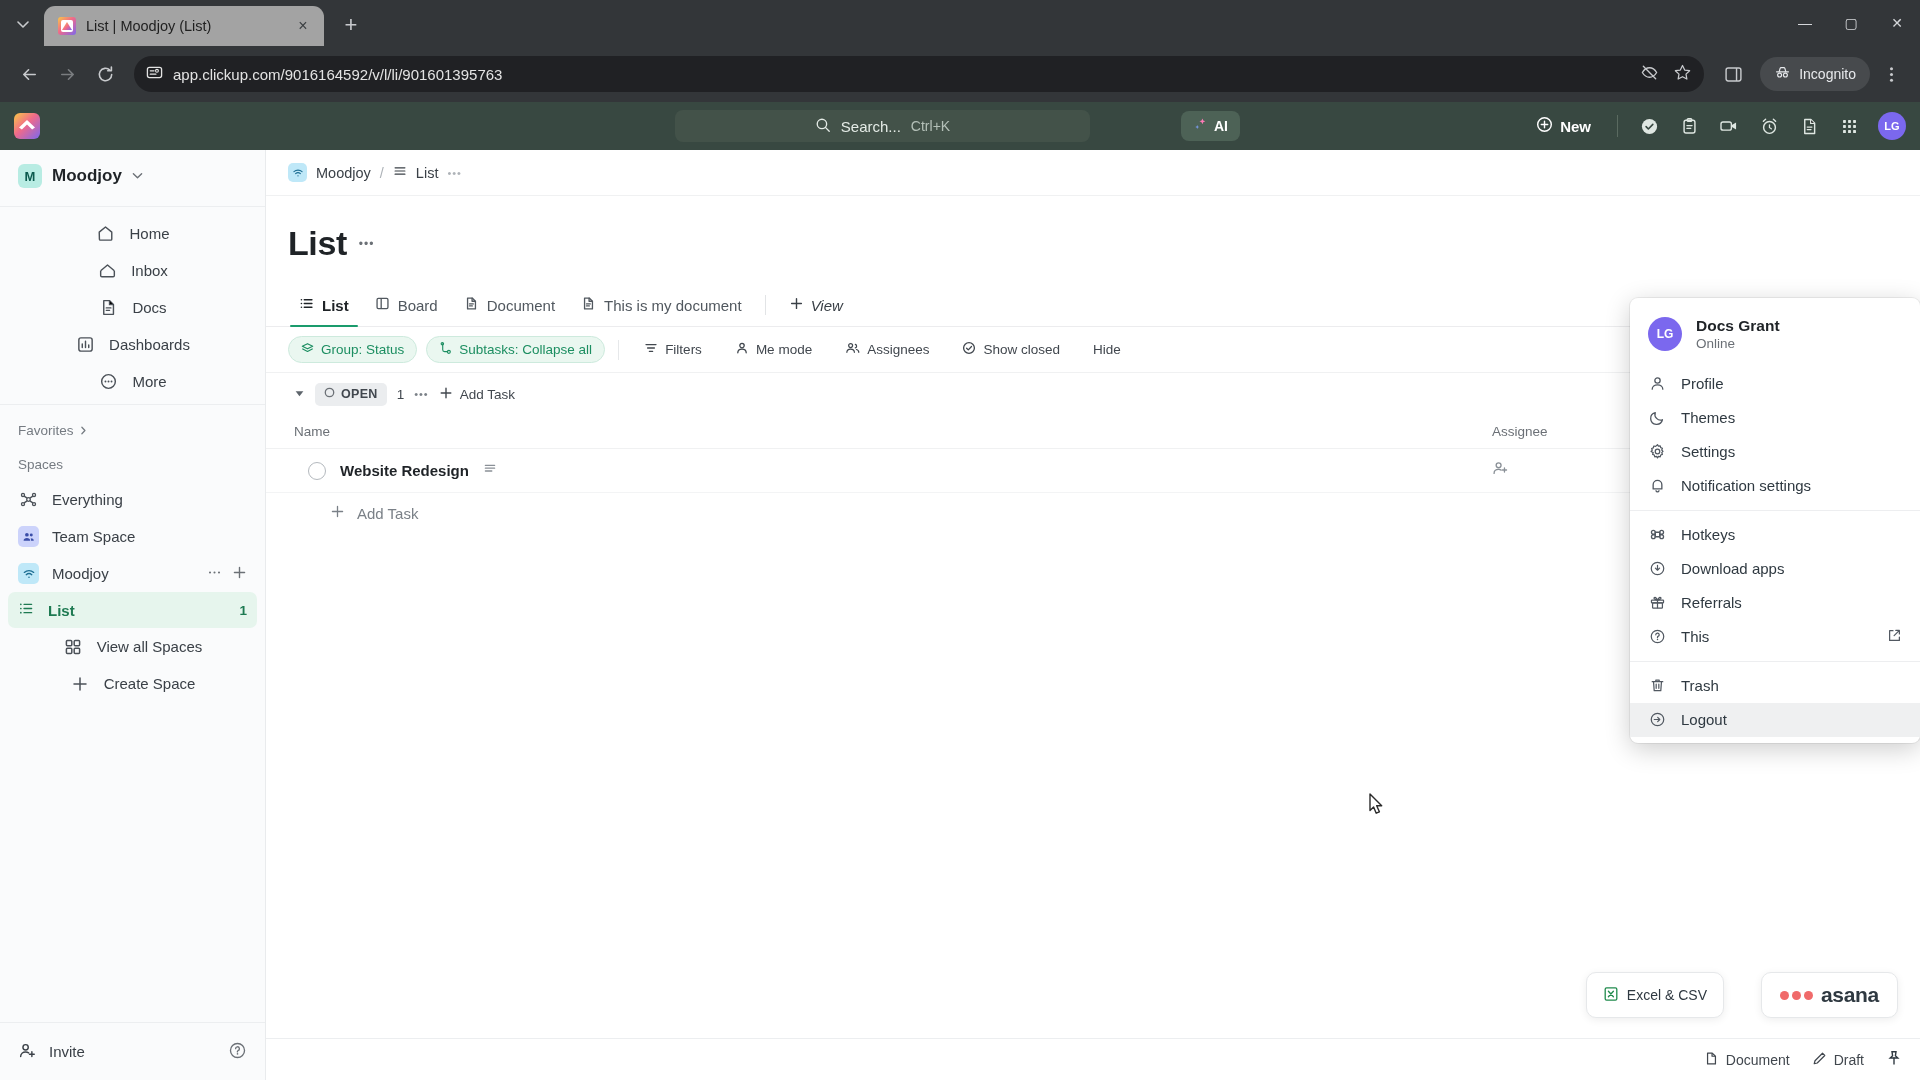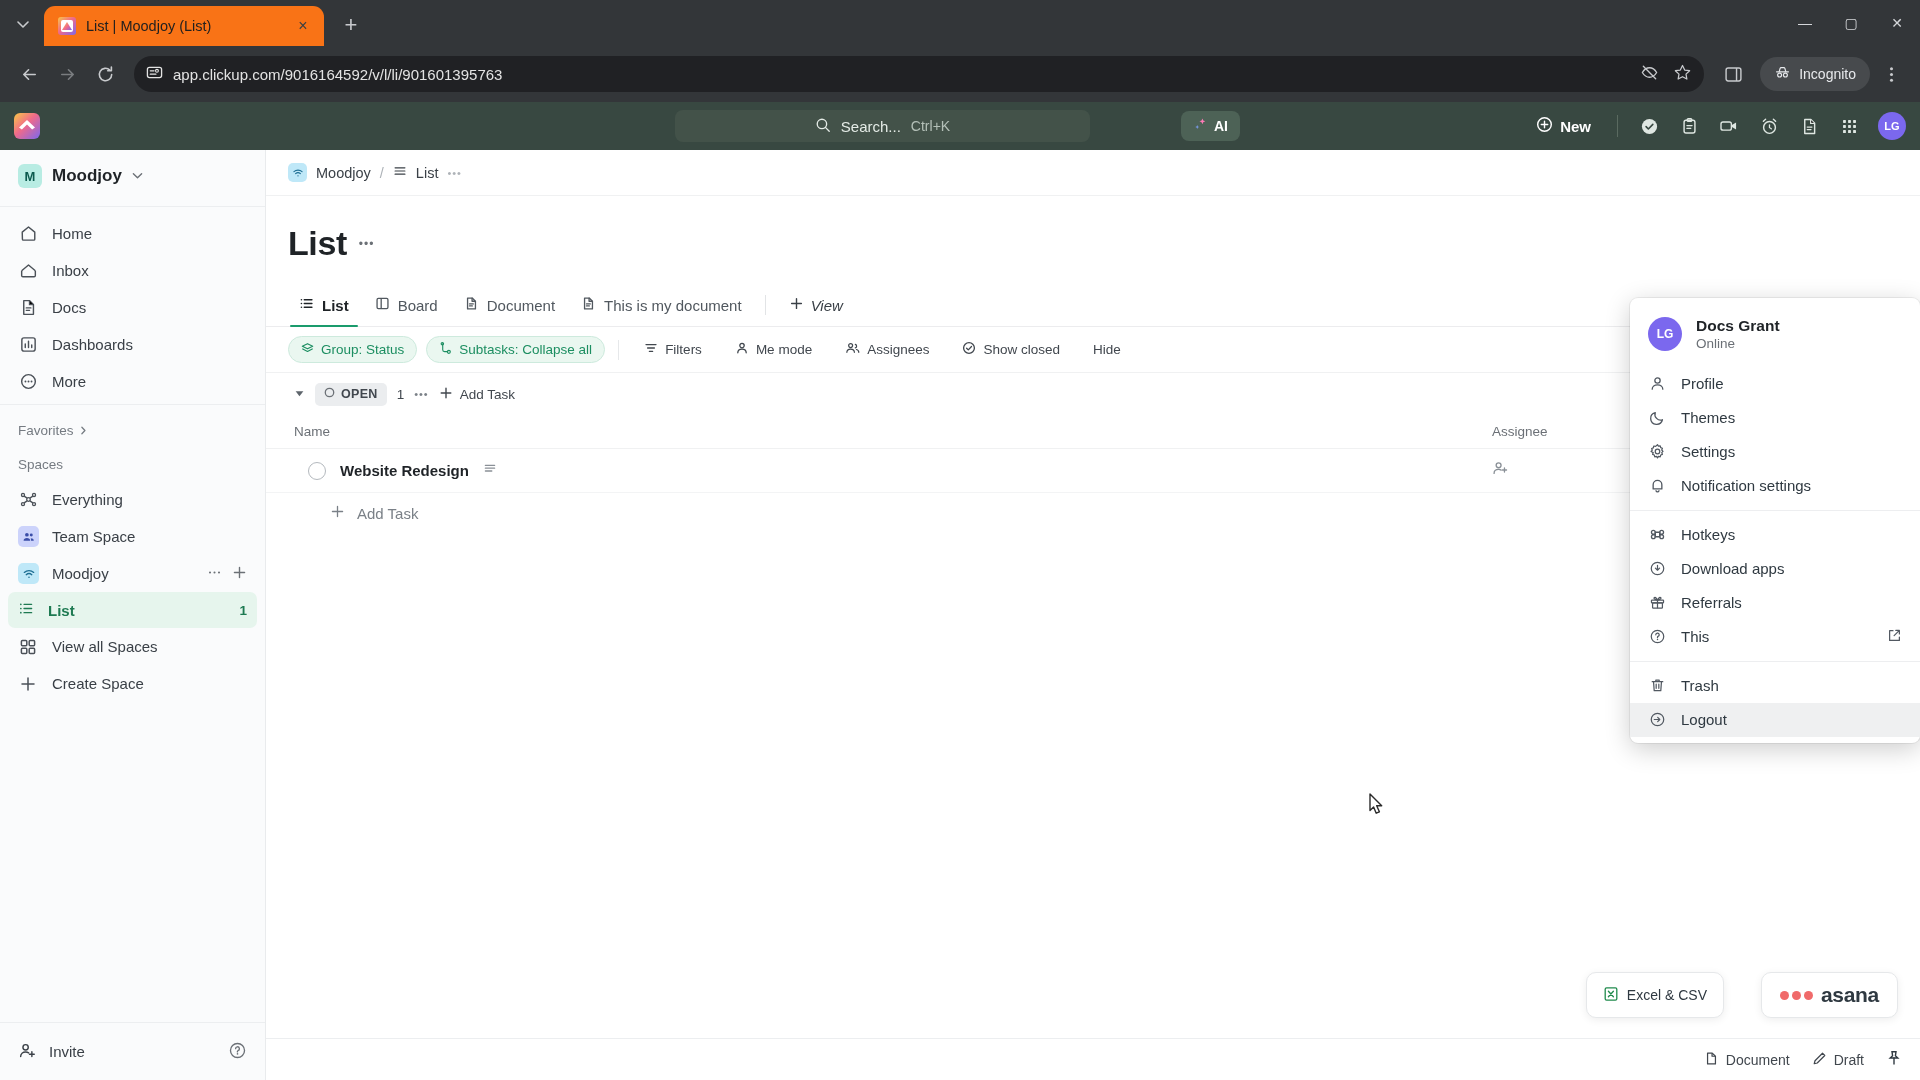--- a/index.html
+++ b/index.html
@@ -16,21 +16,21 @@
     height: 46px; background: #333639; display: flex; align-items: flex-end;
     padding-left: 4px; position: relative;
   }
   .tab-list-btn {
     width: 34px; height: 34px; margin: 0 4px 5px 2px; border-radius: 50%;
     display:flex; align-items:center; justify-content:center;
     color:#c8cacd;
   }
   .tab {
     height: 40px; min-width: 280px; max-width: 300px;
-    background: #f97316; border-radius: 11px 11px 0 0;
+    background: #a3a3a3; border-radius: 11px 11px 0 0;
     display: flex; align-items: center; padding: 0 10px 0 14px; gap: 10px;
     position: relative; color: #1f1f1f;
   }
   .tab .favicon {
     width: 18px; height: 18px; border-radius: 3px; flex: 0 0 18px;
     background: linear-gradient(135deg,#f9c846 0%,#f06a8a 45%,#7b68ee 100%);
     position: relative; overflow:hidden;
   }
   .tab .favicon::after{
     content:""; position:absolute; inset:3px; border-radius:2px;
@@ -147,21 +147,21 @@
     width: 24px; height: 24px; border-radius: 6px; background: #b8ece3;
     color: #0c5a4e; font-size: 13px; font-weight: 700;
     display: flex; align-items: center; justify-content: center;
   }
   .ws-name { font-size: 17px; font-weight: 700; color: #1f2327; }
   .ws-caret { color: #6b7076; font-size: 11px; }
   .side-sep { height: 1px; background: #eceef0; margin: 4px 0 8px 0; }
 
   .nav-item {
     height: 37px; display: flex; align-items: center; gap: 14px;
-    padding: 0 18px; color: #3a4047; font-size: 15px;
+    padding: 0 18px; color: #3a4047; font-size: 15px; justify-content: center;
   }
   .nav-item .ico { width: 20px; display: flex; justify-content: center; color: #4b5158; }
 
   .sec-label {
     font-size: 13.5px; color: #757b82; padding: 0 18px;
     height: 34px; display: flex; align-items: center; gap: 5px;
   }
   .space-item {
     height: 37px; display: flex; align-items: center; gap: 13px;
     padding: 0 18px; color: #3a4047; font-size: 15px; position: relative;

